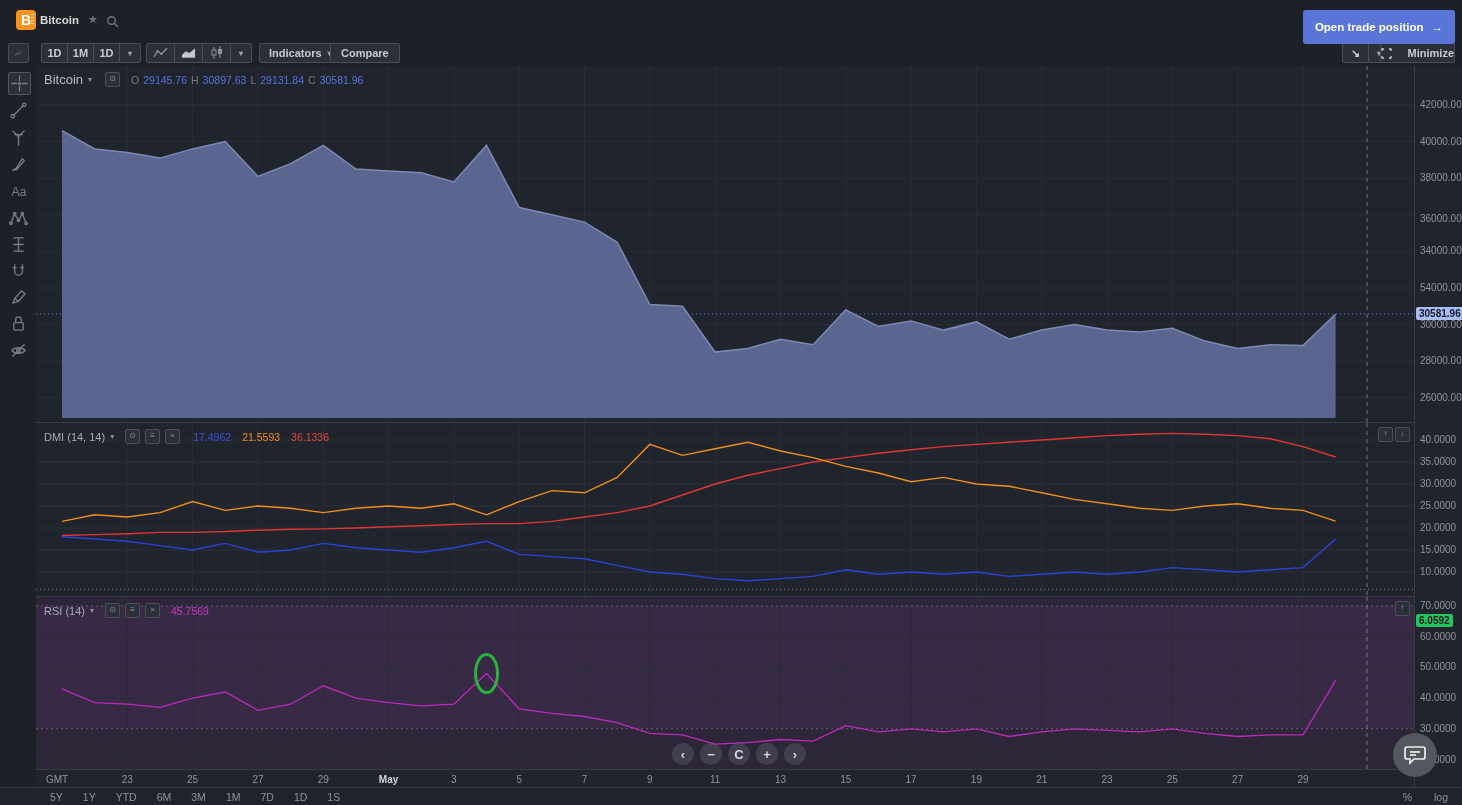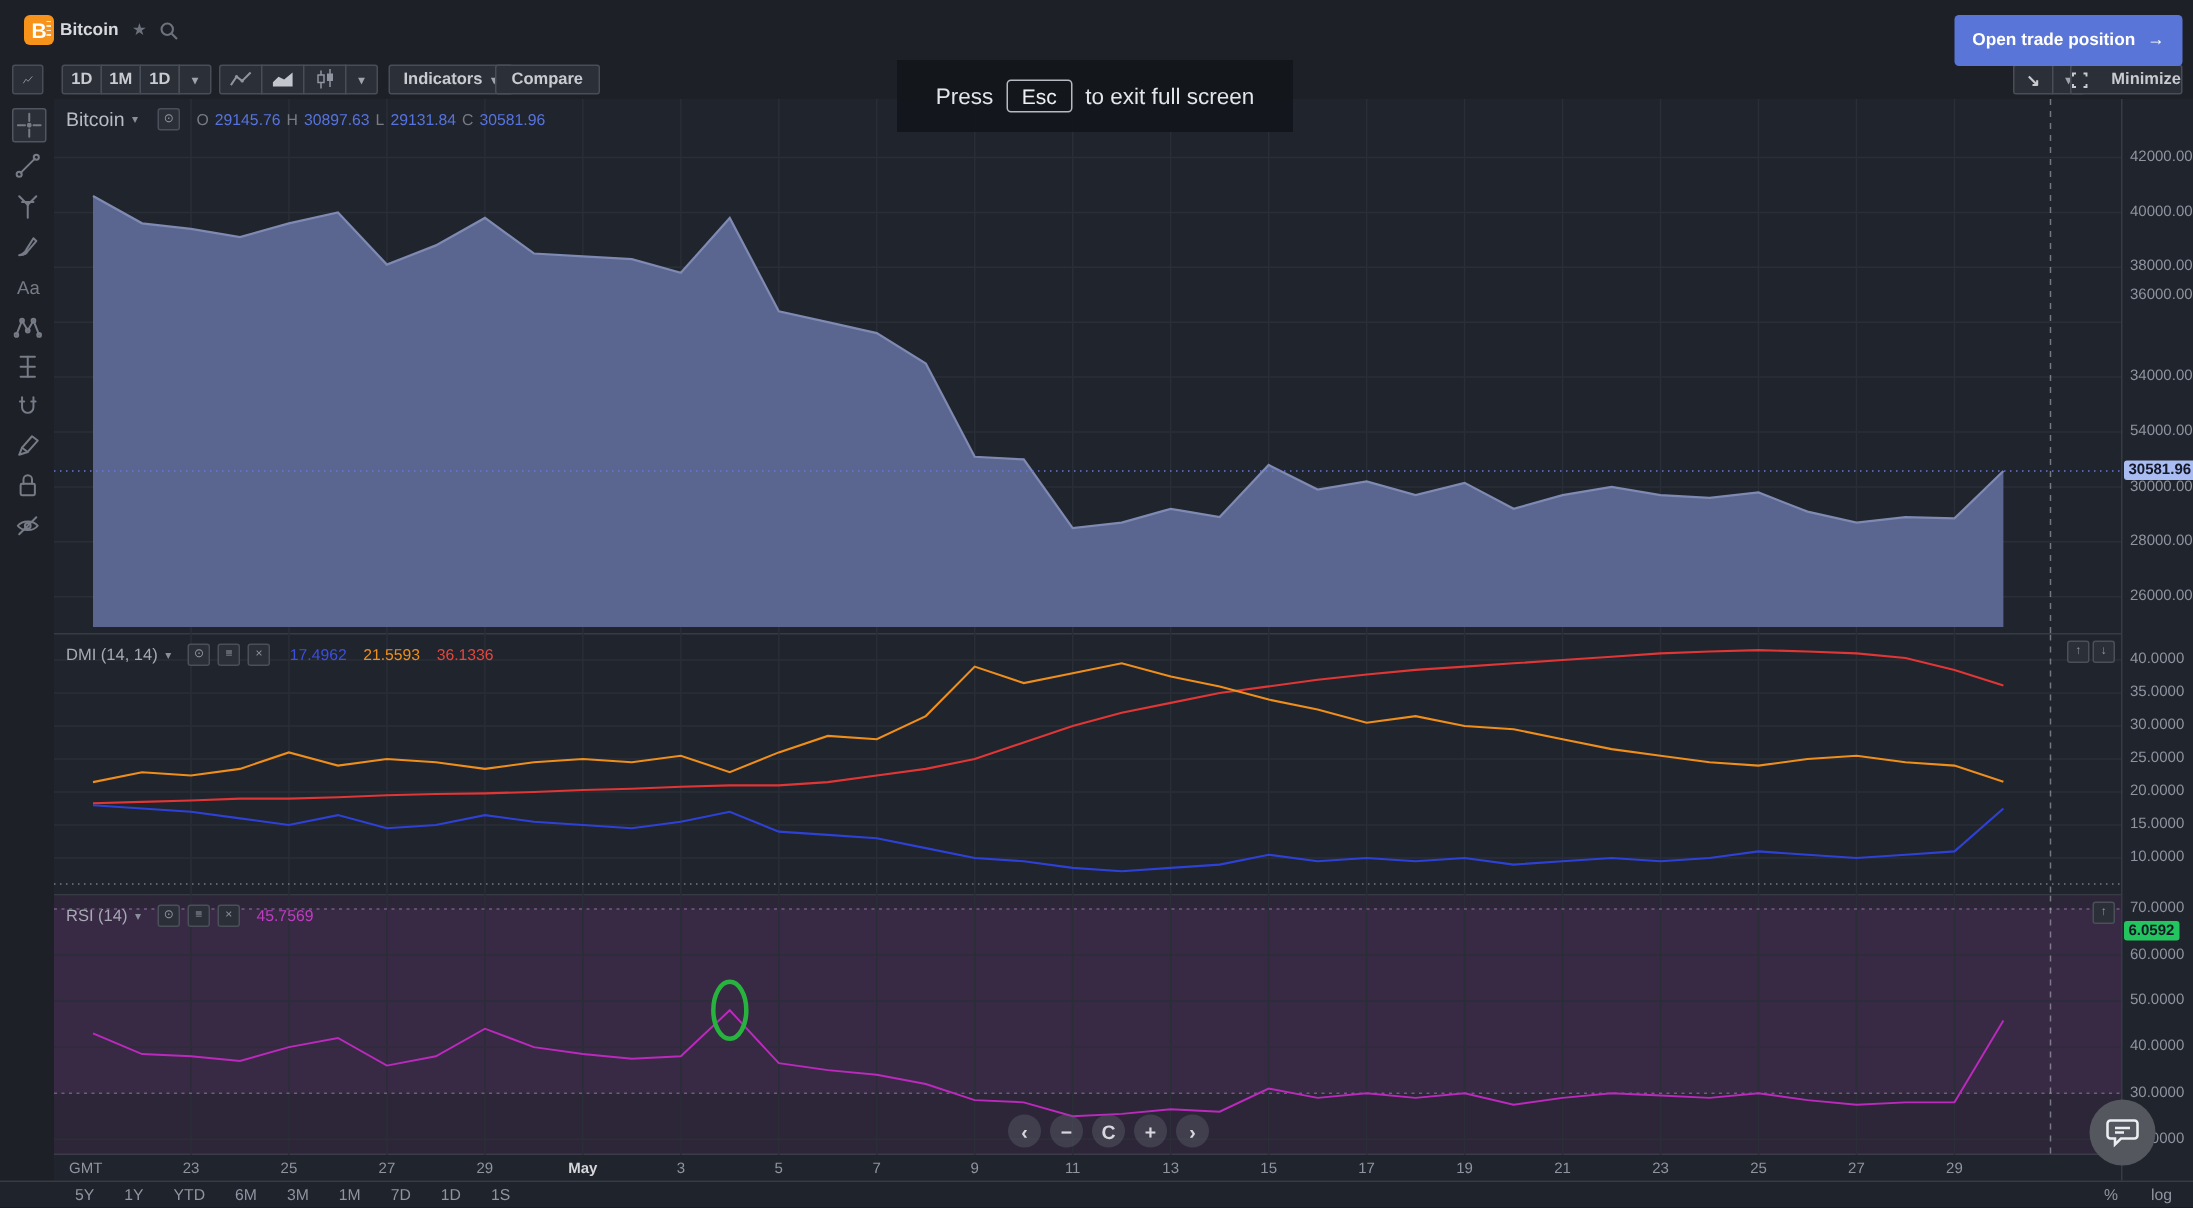--- a/index.html
+++ b/index.html
@@ -150,25 +150,20 @@
             <path d="M1,3 L1,1 3,1"></path>
             <path d="M8,1 L10,1 10,3"></path>
             <path d="M10,8 L10,10 8,10"></path>
             <path d="M3,10 L1,10 1,8"></path>
           </g>
         </svg>
       <span>Minimize</span>
     </button>
   </div>
 
-  <div class="esc-toast">
-    <span>Press</span>
-    <span class="esc-key">Esc</span>
-    <span>to exit full screen</span>
-  </div>
 
   <div class="sidebar">
     <div class="tool selected" style="top:32px">
       <svg width="19" height="19" viewBox="0 0 20 20">
           <line x1="10" y1="2" x2="10" y2="7"></line>
           <line x1="10" y1="13" x2="10" y2="18"></line>
           <line x1="2" y1="10" x2="7" y2="10"></line>
           <line x1="13" y1="10" x2="18" y2="10"></line>
           <circle cx="10" cy="10" r="1" fill="#767b86"></circle>
         </svg>
@@ -400,21 +395,21 @@
 
     <div class="time-axis">
       <span class="gmt">GMT</span>
       <span id="time-ticks"><div class="t-tick" style="left: 91.314px;">23</div><div class="t-tick" style="left: 156.628px;">25</div><div class="t-tick" style="left: 221.942px;">27</div><div class="t-tick" style="left: 287.256px;">29</div><div class="t-tick strong" style="left: 352.57px;">May</div><div class="t-tick" style="left: 417.884px;">3</div><div class="t-tick" style="left: 483.198px;">5</div><div class="t-tick" style="left: 548.512px;">7</div><div class="t-tick" style="left: 613.826px;">9</div><div class="t-tick" style="left: 679.14px;">11</div><div class="t-tick" style="left: 744.454px;">13</div><div class="t-tick" style="left: 809.768px;">15</div><div class="t-tick" style="left: 875.082px;">17</div><div class="t-tick" style="left: 940.396px;">19</div><div class="t-tick" style="left: 1005.71px;">21</div><div class="t-tick" style="left: 1071.02px;">23</div><div class="t-tick" style="left: 1136.34px;">25</div><div class="t-tick" style="left: 1201.65px;">27</div><div class="t-tick" style="left: 1266.97px;">29</div></span>
     </div>
 
     <div class="right-axis" id="right-axis">
         <div class="tick" style="top: 33px;">42000.00</div>
         <div class="tick" style="top: 69.6px;">40000.00</div>
         <div class="tick" style="top: 106.2px;">38000.00</div>
-        <div class="tick" style="top: 125px;">36000.00</div>
+        <div class="tick" style="top: 147px;">36000.00</div>
         <div class="tick" style="top: 179.4px;">34000.00</div>
         <div class="tick" style="top: 216px;">54000.00</div>
         <div class="tick" style="top: 252.6px;">30000.00</div>
         <div class="tick" style="top: 289.2px;">28000.00</div>
         <div class="tick" style="top: 325.8px;">26000.00</div>
         <div class="tick" style="top: 368px;">40.0000</div>
         <div class="tick" style="top: 390px;">35.0000</div>
         <div class="tick" style="top: 412px;">30.0000</div>
         <div class="tick" style="top: 434px;">25.0000</div>
         <div class="tick" style="top: 456px;">20.0000</div>

